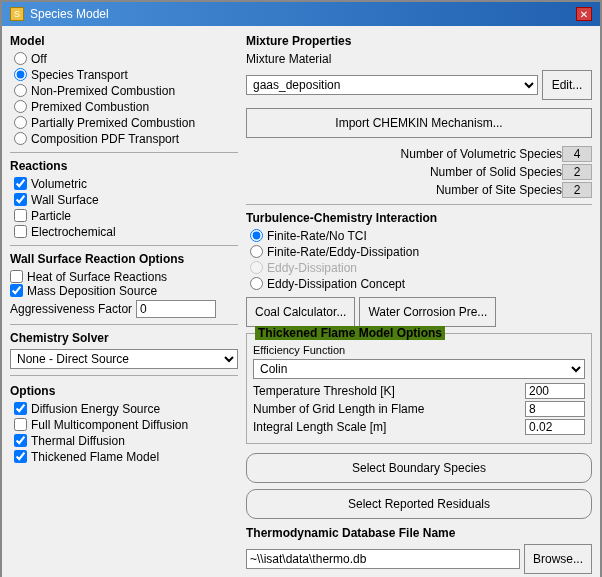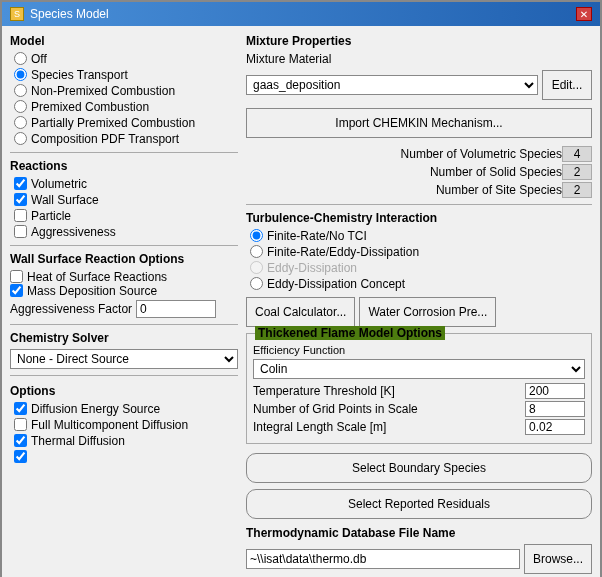--- a/index.html
+++ b/index.html
@@ -141,21 +141,21 @@
         <div class="check-item">
           <input type="checkbox" checked="" style="">
           <label>Wall Surface</label>
         </div>
         <div class="check-item">
           <input type="checkbox" style="">
           <label>Particle</label>
         </div>
         <div class="check-item">
           <input type="checkbox" style="">
-          <label>Aggressiveness</label>
+          <label>Electrochemical</label>
         </div>
       </div>
 
       <hr class="divider">
 
       <div class="section-title">Wall Surface Reaction Options</div>
       <div class="wall-opts">
         <div class="check-item">
           <input type="checkbox" style="">
           <label>Heat of Surface Reactions</label>
@@ -193,20 +193,21 @@
           <div class="check-item">
             <input type="checkbox" style="">
             <label>Full Multicomponent Diffusion</label>
           </div>
           <div class="check-item">
             <input type="checkbox" checked="" style="">
             <label>Thermal Diffusion</label>
           </div>
           <div class="check-item">
             <input type="checkbox" checked="" style="">
+            <label>Thickened Flame Model</label>
           </div>
         </div>
       </div>
     </div>
 
     <div class="right-panel">
 
       <div class="section-title">Mixture Properties</div>
       <div style="margin-bottom:2px;">Mixture Material</div>
       <div class="mixture-material-row">
@@ -267,21 +268,21 @@
           <select class="select-box">
             <option>Colin</option>
             <option>Charlette</option>
             <option>None</option>
           </select>
           <div class="param-row" style="margin-top:4px;">
             <span>Temperature Threshold [K]</span>
             <input type="text" class="param-value" value="200" style="">
           </div>
           <div class="param-row">
-            <span>Number of Grid Points in Scale</span>
+            <span>Number of Grid Length in Flame</span>
             <input type="text" class="param-value" value="8" style="">
           </div>
           <div class="param-row">
             <span>Integral Length Scale [m]</span>
             <input type="text" class="param-value" value="0.02" style="">
           </div>
         </div>
       </div>
 
       <div style="margin-top: 6px;">

